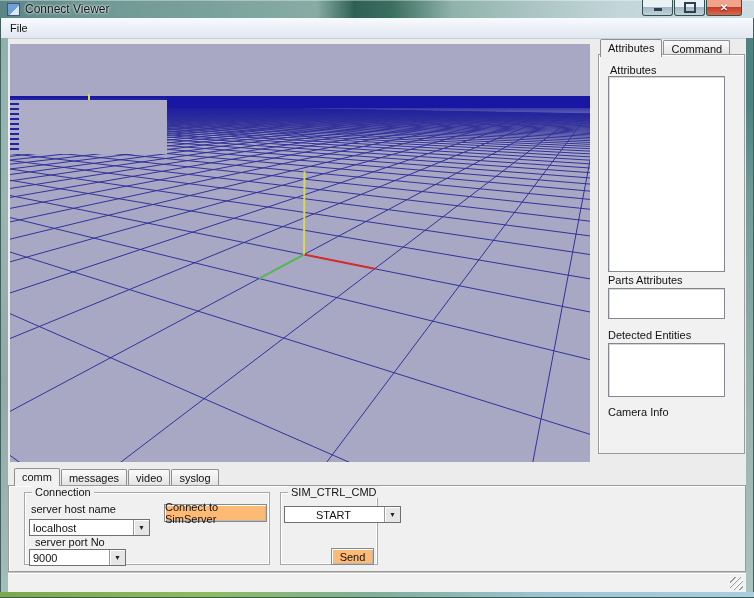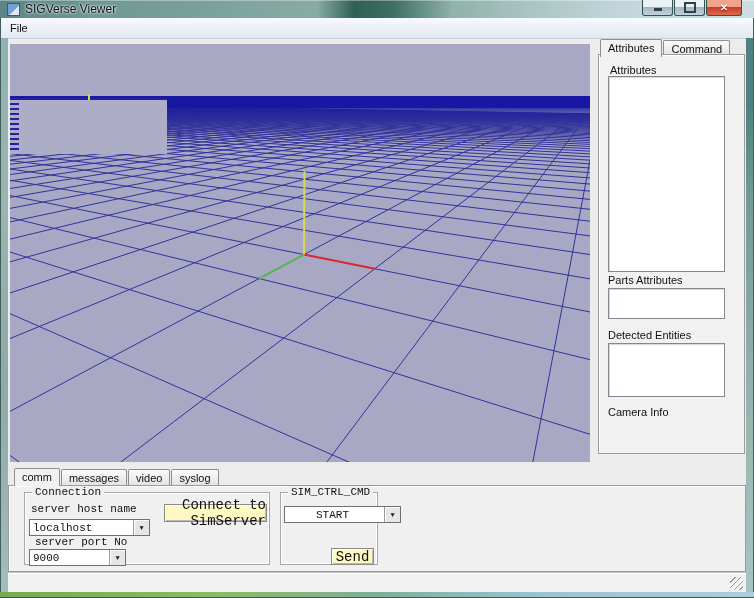--- a/index.html
+++ b/index.html
@@ -38,23 +38,23 @@
   .horizon-fade{position:absolute;left:0;top:64px;width:580px;height:15px;
     background:linear-gradient(rgba(26,26,160,.8),rgba(26,26,160,0));}
   .far-wall{position:absolute;left:0;top:54px;width:157px;height:54px;background:#adadc8;border-top:2px solid #2222a0;}
   .wall-dashes{position:absolute;left:0;top:54px;width:9px;height:54px;
     background:repeating-linear-gradient(180deg,#2222a0 0 2px,rgba(0,0,0,0) 2px 5px);}
   .yellow-tick{position:absolute;left:78px;top:50px;width:2px;height:6px;background:#d8d84a;}
 
   
   .label{position:absolute;font-size:11px;color:#111;white-space:nowrap;}
   .box{position:absolute;background:#fff;border:1px solid #828790;box-shadow:inset 1px 1px 0 #d8d8d8;}
-  .btn{position:absolute;background:#fef9c3;border:1px solid #8a8a8a;
+  .btn{position:absolute;background:#fdba74;border:1px solid #8a8a8a;
     box-shadow:inset 1px 1px 0 #ffffff,inset -1px -1px 0 #b8b8b8;
-    font-size:14px;color:#111;display:flex;align-items:center;justify-content:center;text-align:right;}
+    font-size:11px;color:#111;display:flex;align-items:center;justify-content:center;}
   .combo{position:absolute;background:#fff;border:1px solid #707070;font-size:11px;color:#111;display:flex;align-items:center;}
   .combo .val{flex:1;padding-left:3px;overflow:hidden;white-space:nowrap;}
   .combo .arrow{width:15px;align-self:stretch;background:#e6e6e6;border-left:1px solid #9a9a9a;
     box-shadow:inset 1px 1px 0 #fff;display:flex;align-items:center;justify-content:center;font-size:7px;color:#222;}
   .groupbox{position:absolute;border:1px solid #a8a8a8;box-shadow:inset 0 0 0 1px #ffffff;}
   .group-label{position:absolute;top:-7px;left:7px;background:#f0f0f0;padding:0 3px;font-size:11px;color:#111;}
 
   
   .tabstrip{position:absolute;display:flex;align-items:flex-end;}
   .tab{height:14px;padding:1px 7px 0 7px;font-size:11px;color:#111;border:1px solid #8f8f8f;border-bottom:none;
@@ -73,21 +73,21 @@
   .resize-grip{position:absolute;right:3px;bottom:3px;width:13px;height:13px;
     background:repeating-linear-gradient(-45deg,rgba(0,0,0,0) 0 2px,#9a9a9a 2px 3px,#ffffff 3px 4px);}
 </style>
 </head>
 <body>
 
 <div id="window">
 
   <div class="titlebar">
     <div class="app-icon"></div>
-    <div class="title-text">SIGVerse Viewer</div>
+    <div class="title-text">Connect Viewer</div>
     <div class="win-buttons">
       <div class="win-btn">
           <span class="glyph-min"></span>
         </div>
       <div class="win-btn">
           <span class="glyph-max"></span>
         </div>
       <div class="win-btn close">
           <span class="glyph-close">✕</span>
         </div>
@@ -354,21 +354,21 @@
 
     <div class="label" style="left:9px;top:351px;">Camera Info</div>
   </div>
 
   <div class="tabstrip" style="left:14px;top:468px;">
     <div class="tab active">comm</div>
     <div class="tab">messages</div>
     <div class="tab">video</div>
     <div class="tab">syslog</div>
   </div>
-  <div class="tabpage bottom-page" style="background:#f0f0f0;font-family:Liberation Mono, monospace;">
+  <div class="tabpage bottom-page" style="background:#f0f0f0;">
 
     <div class="groupbox" style="left:15px;top:6px;width:244px;height:71px;background:#f0f0f0;">
       <div class="group-label">Connection</div>
       <div class="label" style="left:6px;top:10px;">server host name</div>
       <div class="combo" style="left:4px;top:26px;width:119px;height:15px;">
         <span class="val">localhost</span>
         <span class="arrow">▼</span>
       </div>
       <div class="label" style="left:10px;top:43px;">server port No</div>
       <div class="combo" style="left:4px;top:56px;width:95px;height:15px;">

